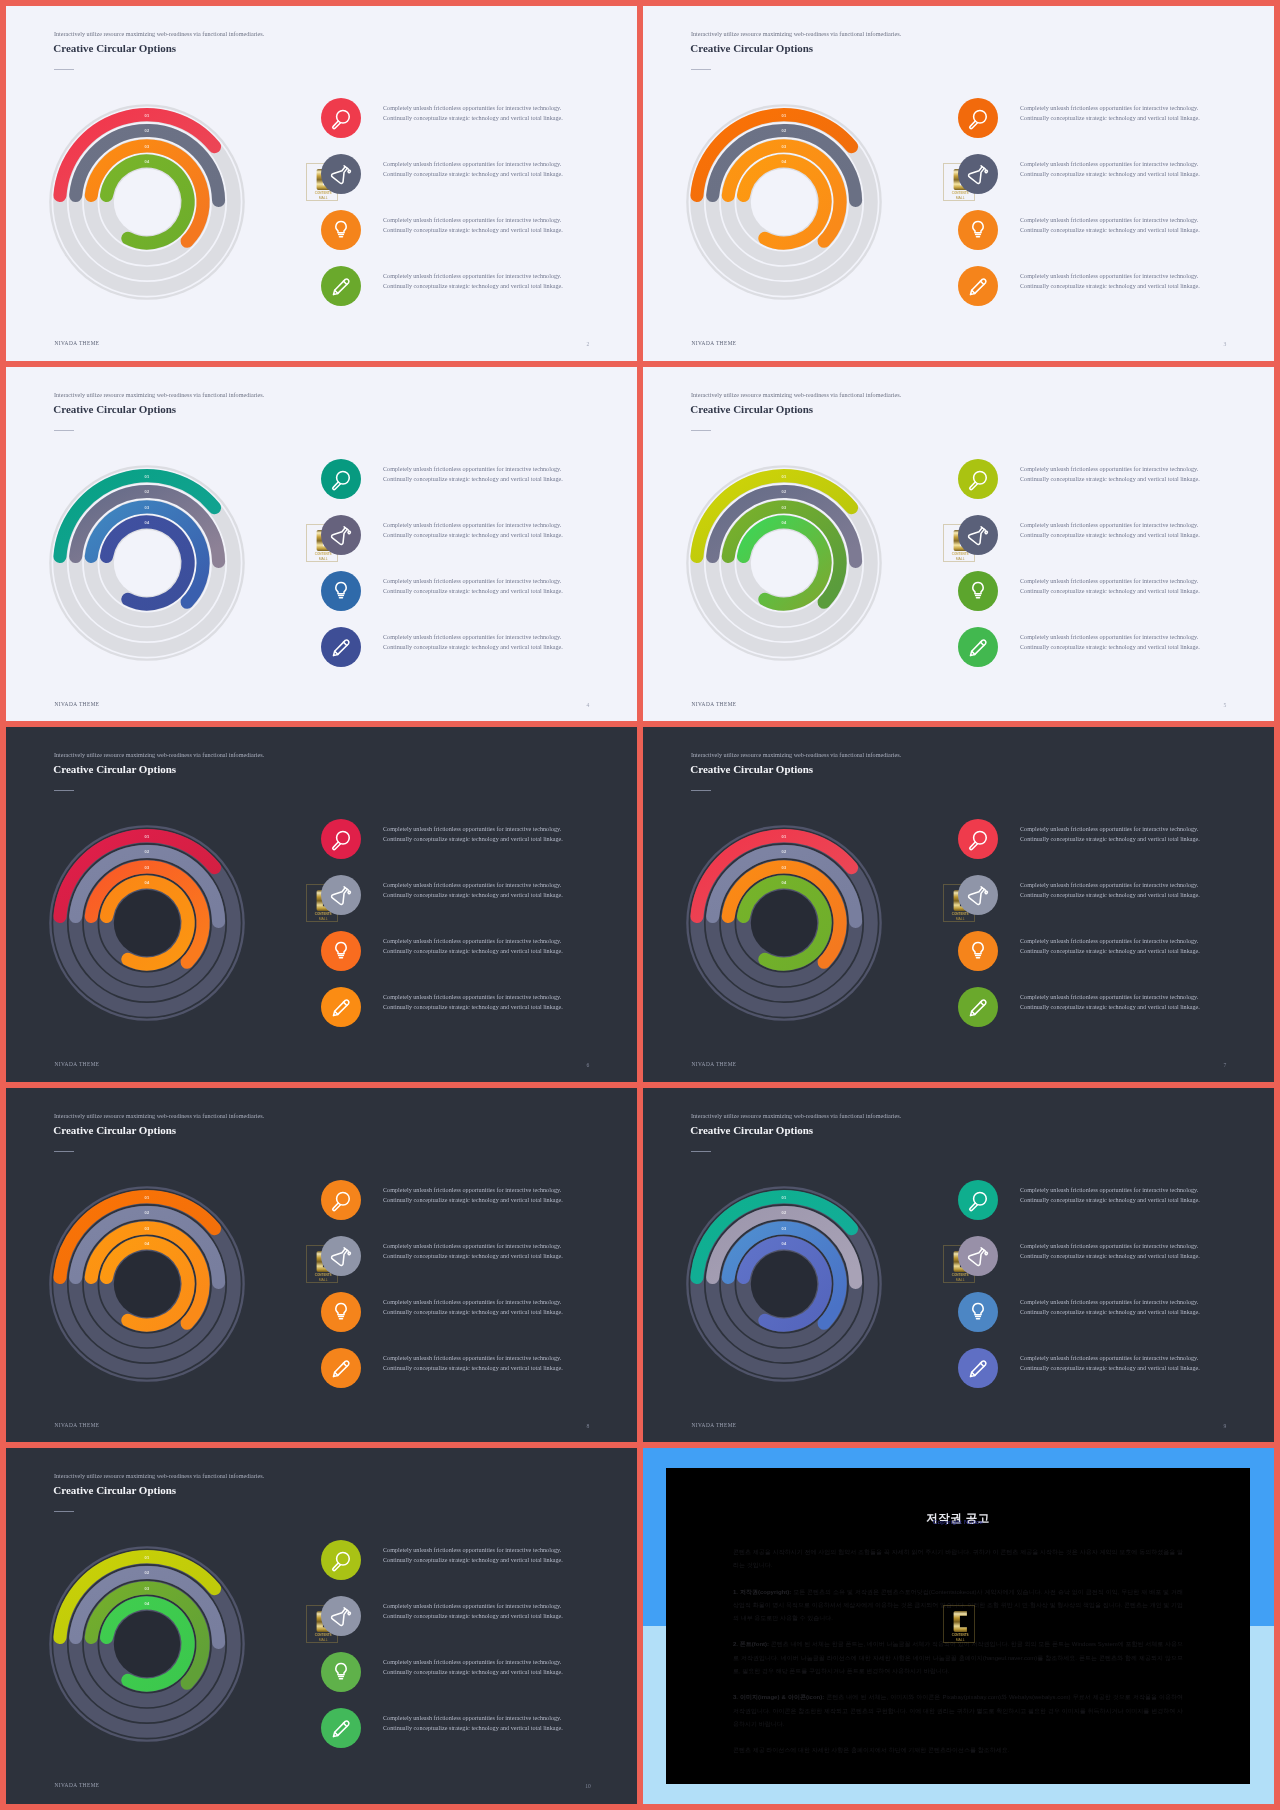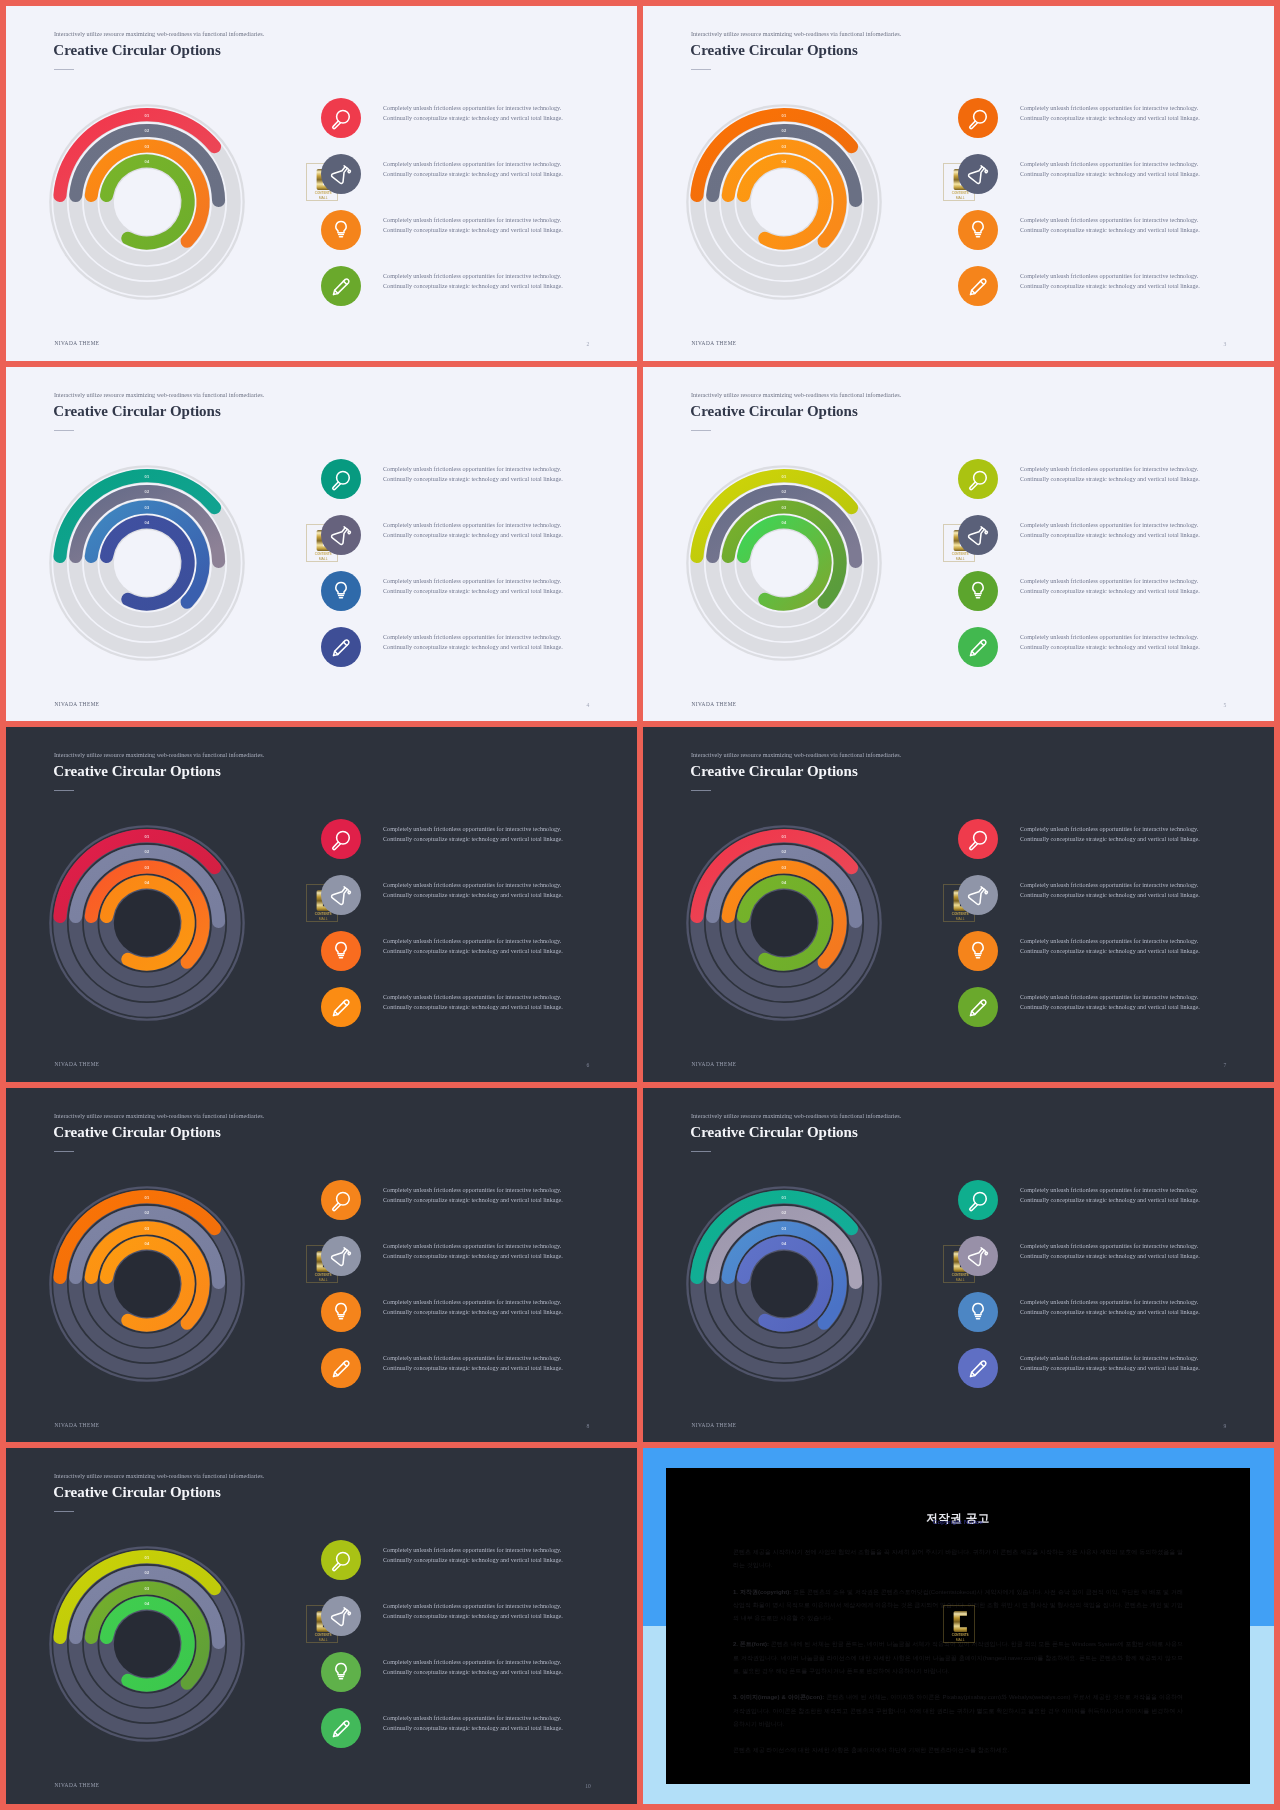--- a/index.html
+++ b/index.html
@@ -6,21 +6,21 @@
   html,body{margin:0;padding:0;}
   body{width:1280px;height:1810px;background:#ec6155;overflow:hidden;
        font-family:"Liberation Serif",serif;-webkit-font-smoothing:antialiased;}
   #grid{position:absolute;left:0;top:0;width:1280px;height:1810px;}
   .slide{position:absolute;overflow:hidden;}
   .slide.light{background:#f2f3fa;}
   .slide.dark{background:#2d323c;}
   .eyebrow{position:absolute;left:48px;top:25.3px;font-size:6.15px;letter-spacing:0;
            color:#6f7486;white-space:nowrap;line-height:1;}
   .slide.dark .eyebrow{color:#a9aebd;}
-  .title{position:absolute;left:47.3px;top:36.4px;font-size:15px;font-weight:700;
+  .title{position:absolute;left:47.3px;top:36.4px;font-size:11px;font-weight:700;
          color:#32384a;letter-spacing:0;white-space:nowrap;line-height:1.18;}
   .slide.dark .title{color:#f3f4f8;}
   .rule{position:absolute;left:47.8px;top:62.5px;width:20.4px;height:1.4px;background:#b4b8c8;}
   .slide.dark .rule{background:#7e8598;}
   .foot{position:absolute;left:48.4px;top:335.2px;font-size:5.35px;letter-spacing:.085em;color:#5e6478;line-height:1;}
   .slide.dark .foot{color:#9aa0b1;}
   .pageno{position:absolute;left:567px;width:30px;text-align:center;top:336.3px;font-size:5.6px;color:#a2a7b8;line-height:1;}
   .slide.dark .pageno{color:#7e8496;}
   .chart{position:absolute;}
   .item{position:absolute;}

